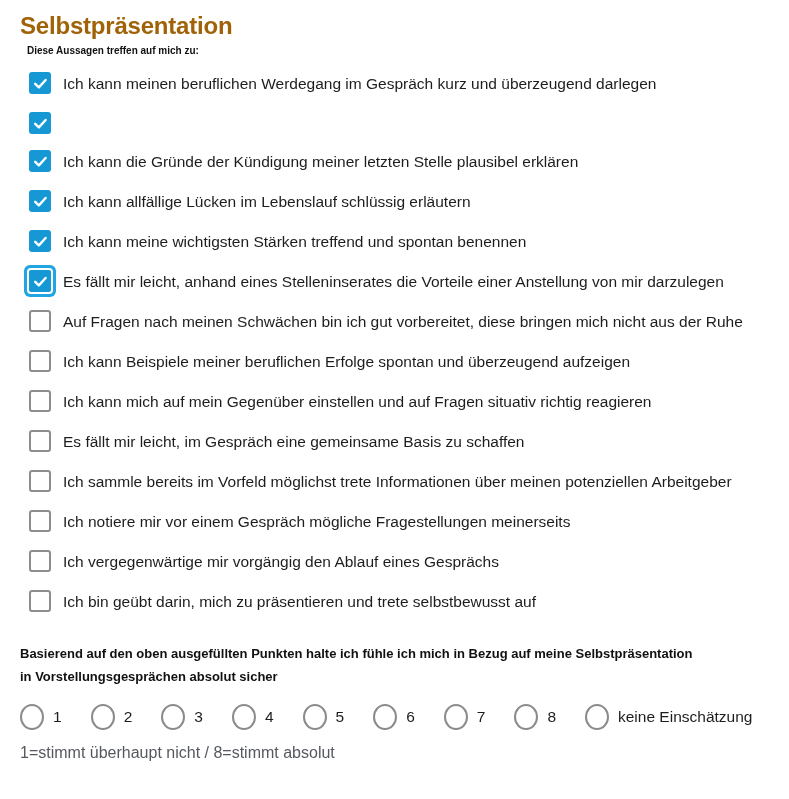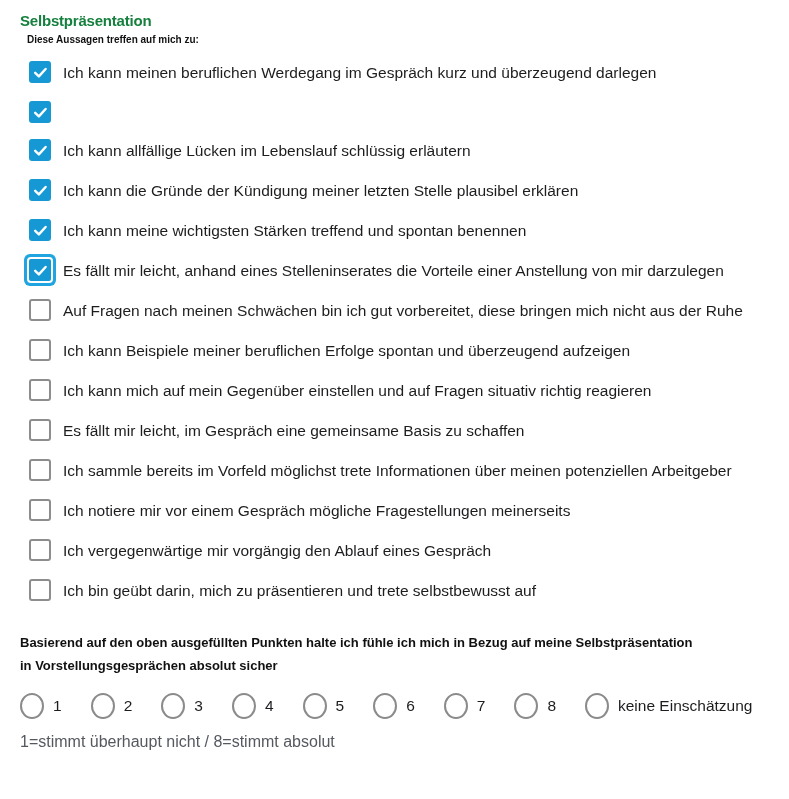--- a/index.html
+++ b/index.html
@@ -5,21 +5,21 @@
   * { margin:0; padding:0; box-sizing:border-box; }
   html,body { background:#ffffff; }
   body {
     width:789px; height:799px; overflow:hidden;
     font-family:"Liberation Sans", sans-serif;
     color:#1d1d1f;
   }
   .page { padding:12px 20px 0 20px; }
 
   .title {
-    font-size:15px; font-weight:bold; color:#15803d;
+    font-size:24px; font-weight:bold; color:#a16207;
     letter-spacing:-0.2px;
   }
   .subtitle {
     margin:5px 0 0 7px;
     font-size:10px; font-weight:bold; color:#111;
   }
 
   .checklist { margin:16px 0 0 9px; }
   .check-item {
     display:flex; align-items:flex-start; gap:12px;
@@ -83,38 +83,38 @@
           </svg>
         </span>
       </div>
 
       <div class="check-item">
         <span class="cb checked">
           <svg viewBox="0 0 24 24" width="17" height="17" aria-hidden="true">
             <path d="M4.5 12.5l5.2 5 9.5-10.5" stroke="#ffffff" stroke-width="3.4" fill="none" stroke-linecap="round" stroke-linejoin="round"></path>
           </svg>
         </span>
+        <span class="check-label">Ich kann die Gründe der Kündigung meiner letzten Stelle plausibel erklären</span>
+      </div>
+
+      <div class="check-item">
+        <span class="cb checked">
+          <svg viewBox="0 0 24 24" width="17" height="17" aria-hidden="true">
+            <path d="M4.5 12.5l5.2 5 9.5-10.5" stroke="#ffffff" stroke-width="3.4" fill="none" stroke-linecap="round" stroke-linejoin="round"></path>
+          </svg>
+        </span>
         <span class="check-label">Ich kann allfällige Lücken im Lebenslauf schlüssig erläutern</span>
       </div>
 
       <div class="check-item">
         <span class="cb checked">
           <svg viewBox="0 0 24 24" width="17" height="17" aria-hidden="true">
             <path d="M4.5 12.5l5.2 5 9.5-10.5" stroke="#ffffff" stroke-width="3.4" fill="none" stroke-linecap="round" stroke-linejoin="round"></path>
           </svg>
         </span>
-        <span class="check-label">Ich kann die Gründe der Kündigung meiner letzten Stelle plausibel erklären</span>
-      </div>
-
-      <div class="check-item">
-        <span class="cb checked">
-          <svg viewBox="0 0 24 24" width="17" height="17" aria-hidden="true">
-            <path d="M4.5 12.5l5.2 5 9.5-10.5" stroke="#ffffff" stroke-width="3.4" fill="none" stroke-linecap="round" stroke-linejoin="round"></path>
-          </svg>
-        </span>
         <span class="check-label">Ich kann meine wichtigsten Stärken treffend und spontan benennen</span>
       </div>
 
       <div class="check-item">
         <span class="cb checked focused">
           <svg viewBox="0 0 24 24" width="17" height="17" aria-hidden="true">
             <path d="M4.5 12.5l5.2 5 9.5-10.5" stroke="#ffffff" stroke-width="3.4" fill="none" stroke-linecap="round" stroke-linejoin="round"></path>
           </svg>
         </span>
         <span class="check-label">Es fällt mir leicht, anhand eines Stelleninserates die Vorteile einer Anstellung von mir darzulegen</span>
@@ -159,21 +159,21 @@
         <span class="cb unchecked">
           
         </span>
         <span class="check-label">Ich notiere mir vor einem Gespräch mögliche Fragestellungen meinerseits</span>
       </div>
 
       <div class="check-item">
         <span class="cb unchecked">
           
         </span>
-        <span class="check-label">Ich vergegenwärtige mir vorgängig den Ablauf eines Gespräch</span>
+        <span class="check-label">Ich vergegenwärtige mir vorgängig den Ablauf eines Gesprächs</span>
       </div>
 
       <div class="check-item">
         <span class="cb unchecked">
           
         </span>
         <span class="check-label">Ich bin geübt darin, mich zu präsentieren und trete selbstbewusst auf</span>
       </div>
     </div>
 

